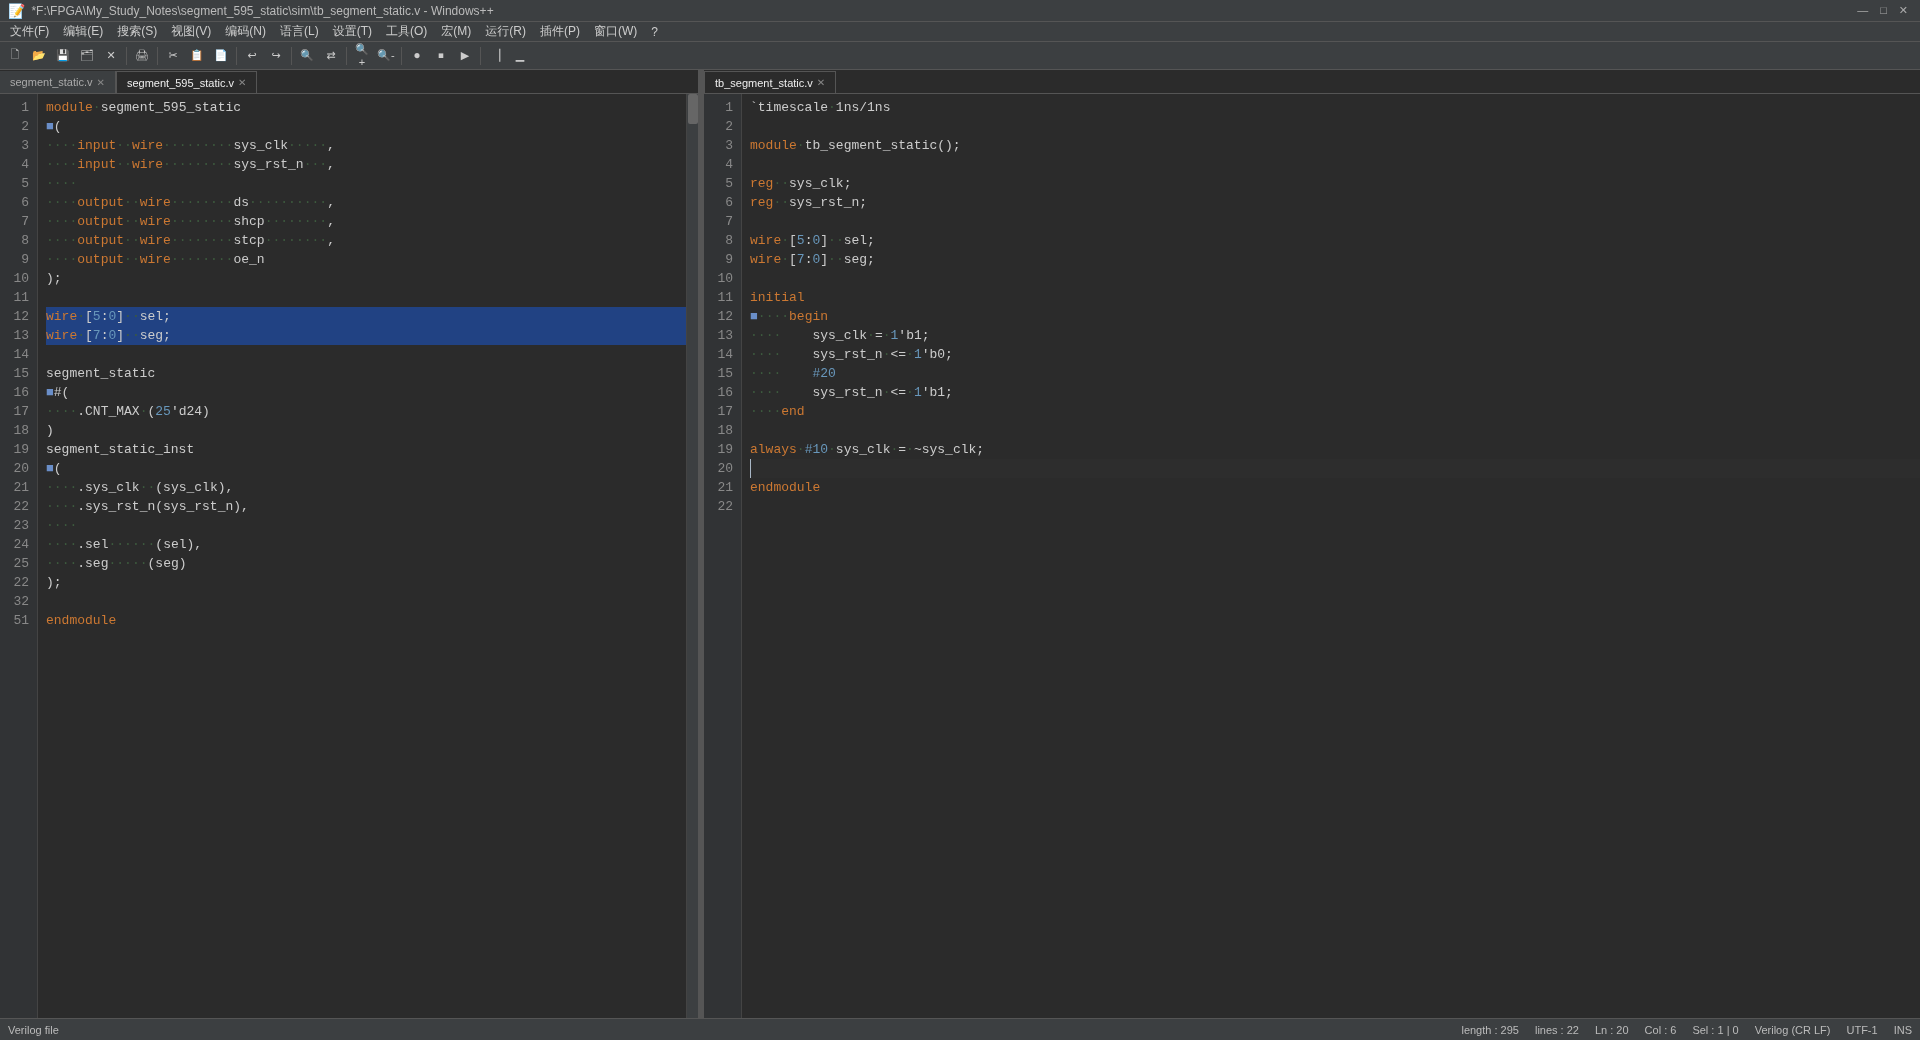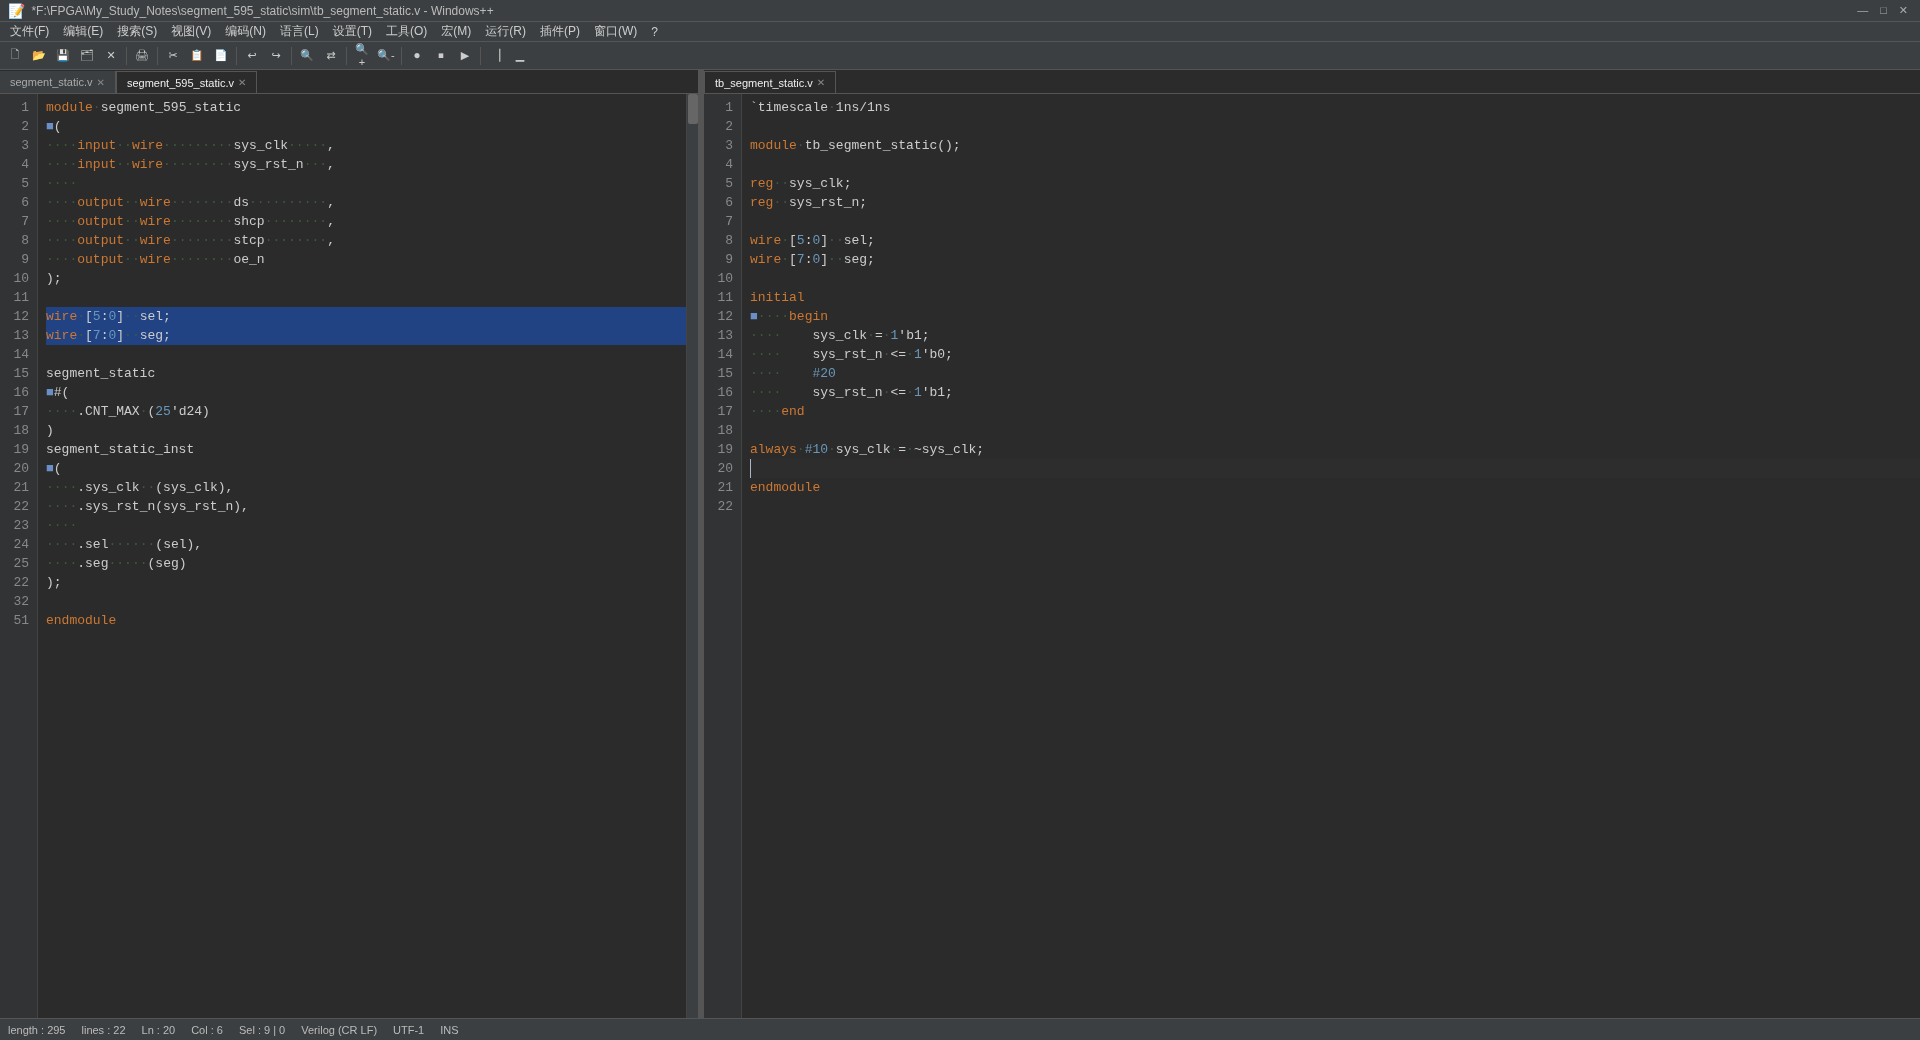--- a/index.html
+++ b/index.html
@@ -379,23 +379,24 @@
           <div style="height: 19px; line-height: 19px;">20</div>
           <div style="height: 19px; line-height: 19px;">21</div>
           <div style="height: 19px; line-height: 19px;">22</div>
         </div>
       <div class="code-content" id="right-code-content"><div class="code-line"><span>`timescale<span style="color:#3d5a3e">·</span>1ns/1ns</span></div><div class="code-line"><span></span></div><div class="code-line"><span><span style="color:#cc7832">module</span><span style="color:#3d5a3e">·</span>tb_segment_static();</span></div><div class="code-line"><span></span></div><div class="code-line"><span><span style="color:#cc7832">reg</span><span style="color:#3d5a3e">·</span><span style="color:#3d5a3e">·</span>sys_clk;</span></div><div class="code-line"><span><span style="color:#cc7832">reg</span><span style="color:#3d5a3e">·</span><span style="color:#3d5a3e">·</span>sys_rst_n;</span></div><div class="code-line"><span></span></div><div class="code-line"><span><span style="color:#cc7832">wire</span><span style="color:#3d5a3e">·</span>[<span style="color:#6897bb">5</span>:<span style="color:#6897bb">0</span>]<span style="color:#3d5a3e">·</span><span style="color:#3d5a3e">·</span>sel;</span></div><div class="code-line"><span><span style="color:#cc7832">wire</span><span style="color:#3d5a3e">·</span>[<span style="color:#6897bb">7</span>:<span style="color:#6897bb">0</span>]<span style="color:#3d5a3e">·</span><span style="color:#3d5a3e">·</span>seg;</span></div><div class="code-line"><span></span></div><div class="code-line"><span><span style="color:#cc7832">initial</span></span></div><div class="code-line"><span><span style="color:#6a8ec8">■</span><span style="color:#3d5a3e">·</span><span style="color:#3d5a3e">·</span><span style="color:#3d5a3e">·</span><span style="color:#3d5a3e">·</span><span style="color:#cc7832">begin</span></span></div><div class="code-line"><span><span style="color:#3d5a3e">·</span><span style="color:#3d5a3e">·</span><span style="color:#3d5a3e">·</span><span style="color:#3d5a3e">·</span>    sys_clk<span style="color:#3d5a3e">·</span>=<span style="color:#3d5a3e">·</span><span style="color:#6897bb">1</span>'b1;</span></div><div class="code-line"><span><span style="color:#3d5a3e">·</span><span style="color:#3d5a3e">·</span><span style="color:#3d5a3e">·</span><span style="color:#3d5a3e">·</span>    sys_rst_n<span style="color:#3d5a3e">·</span>&lt;=<span style="color:#3d5a3e">·</span><span style="color:#6897bb">1</span>'b0;</span></div><div class="code-line"><span><span style="color:#3d5a3e">·</span><span style="color:#3d5a3e">·</span><span style="color:#3d5a3e">·</span><span style="color:#3d5a3e">·</span>    <span style="color:#6897bb">#<span style="color:#6897bb">20</span></span></span></div><div class="code-line"><span><span style="color:#3d5a3e">·</span><span style="color:#3d5a3e">·</span><span style="color:#3d5a3e">·</span><span style="color:#3d5a3e">·</span>    sys_rst_n<span style="color:#3d5a3e">·</span>&lt;=<span style="color:#3d5a3e">·</span><span style="color:#6897bb">1</span>'b1;</span></div><div class="code-line"><span><span style="color:#3d5a3e">·</span><span style="color:#3d5a3e">·</span><span style="color:#3d5a3e">·</span><span style="color:#3d5a3e">·</span><span style="color:#cc7832">end</span></span></div><div class="code-line"><span></span></div><div class="code-line"><span><span style="color:#cc7832">always</span><span style="color:#3d5a3e">·</span><span style="color:#6897bb">#<span style="color:#6897bb">10</span></span><span style="color:#3d5a3e">·</span>sys_clk<span style="color:#3d5a3e">·</span>=<span style="color:#3d5a3e">·</span>~sys_clk;</span></div><div class="code-line" style="background: rgb(45, 45, 45); border-left: 1px solid rgb(169, 183, 198);"><span></span></div><div class="code-line"><span><span style="color:#cc7832">endmodule</span></span></div><div class="code-line"><span></span></div></div>
     </div>
   </div>
 </div>
 
 <div class="status-bar">
+  <span class="status-left status-item">Verilog file</span>
   <div class="status-right">
     <span class="status-item">length : 295</span>
     <span class="status-item">lines : 22</span>
     <span class="status-item">Ln : 20</span>
     <span class="status-item">Col : 6</span>
-    <span class="status-item">Sel : 9 | 0</span>
+    <span class="status-item">Sel : 1 | 0</span>
     <span class="status-item">Verilog (CR LF)</span>
     <span class="status-item">UTF-1</span>
     <span class="status-item">INS</span>
   </div>
 </div>
 
 </body></html>

